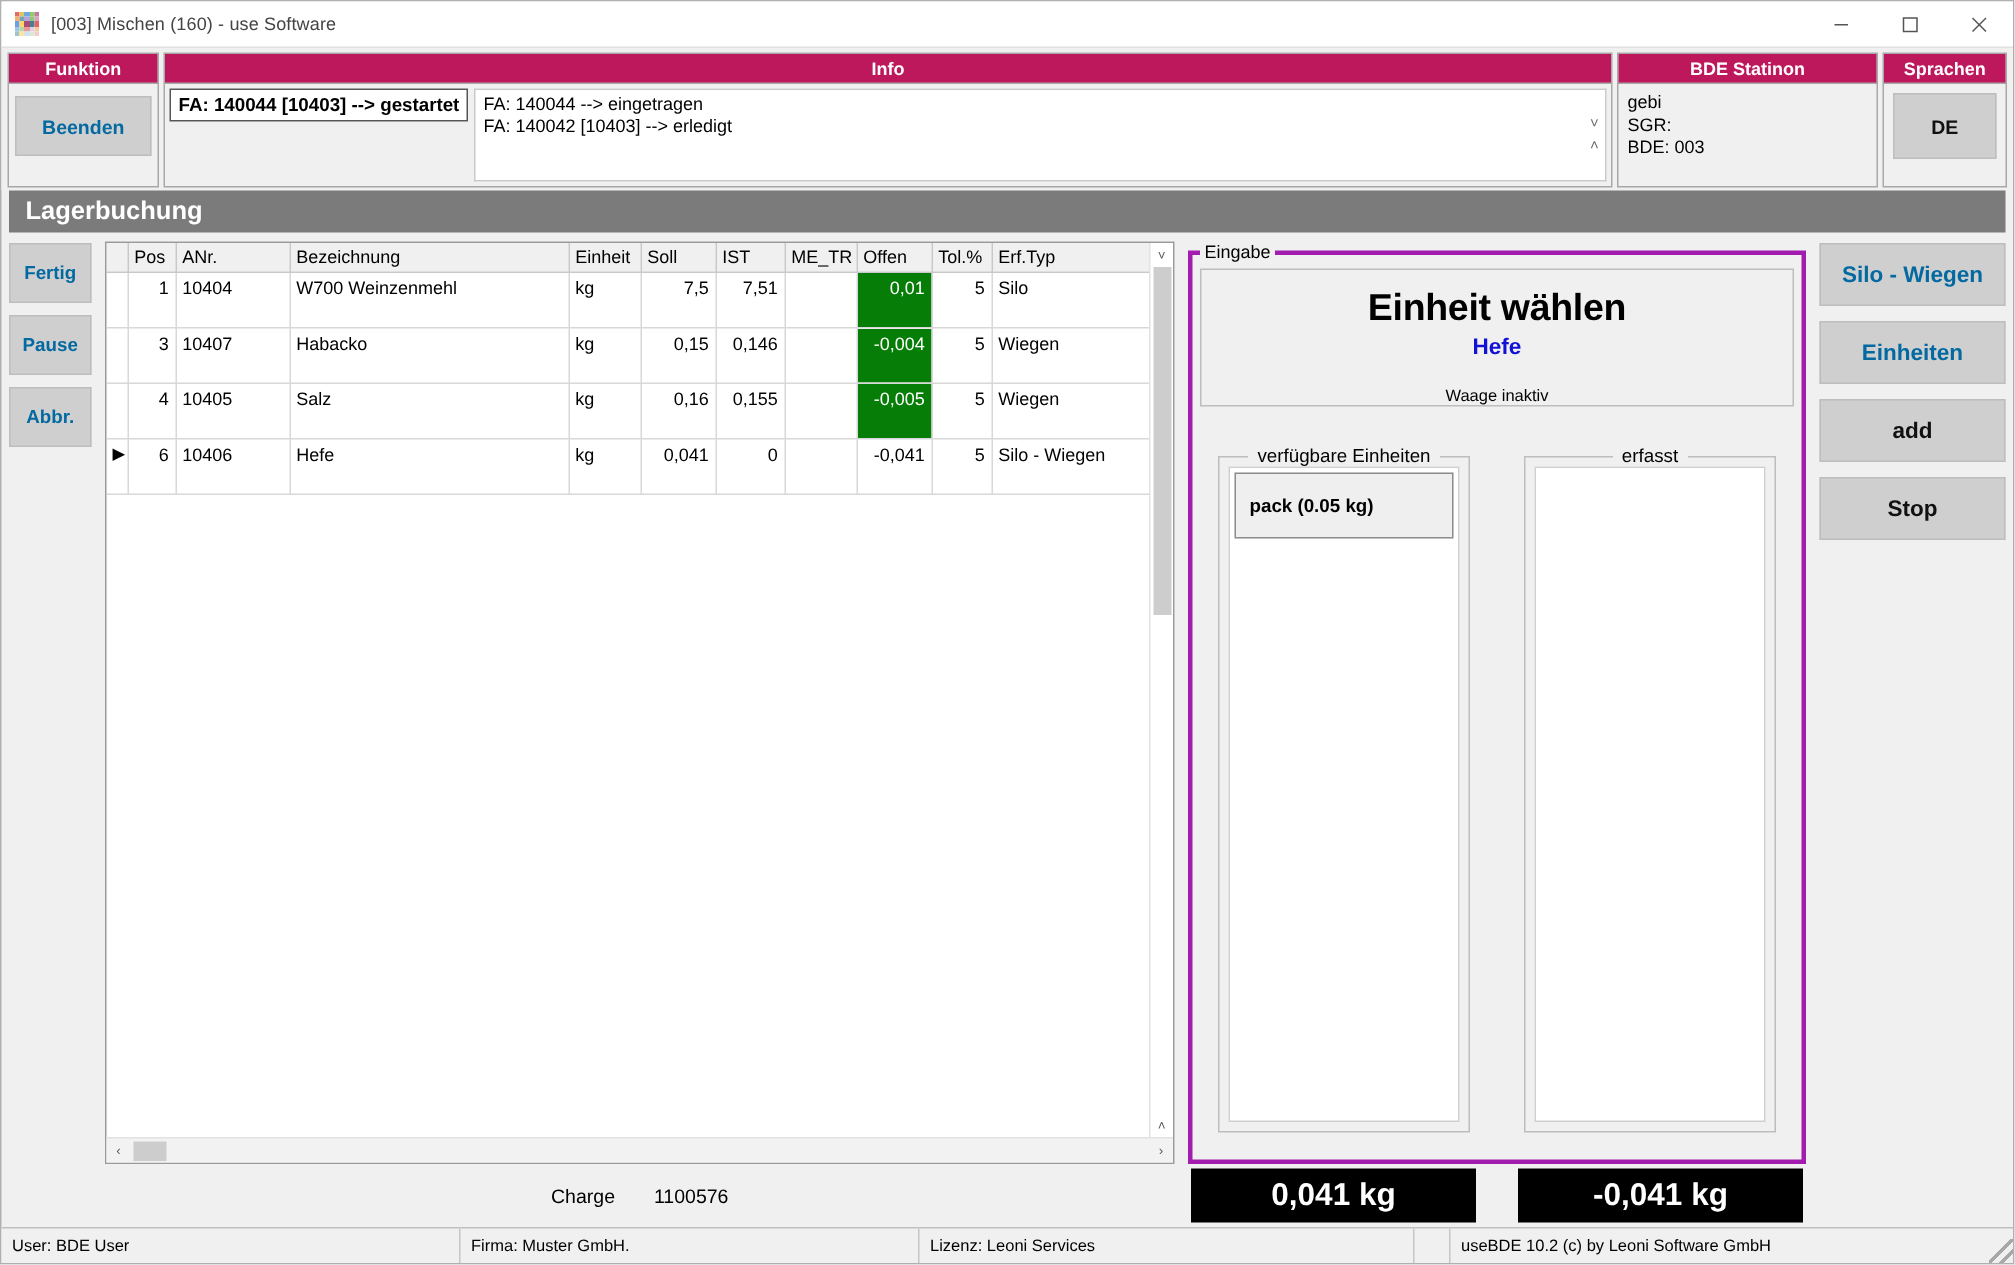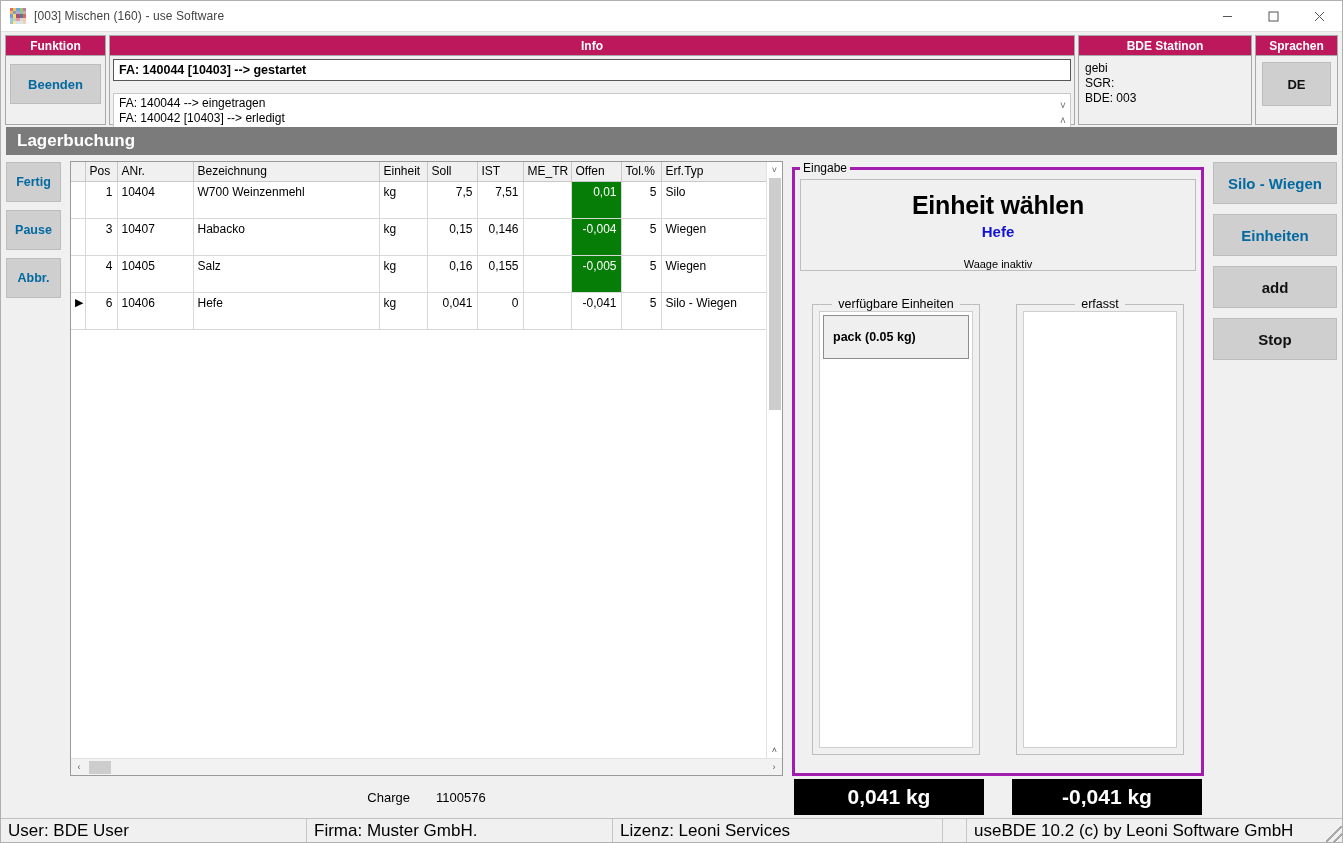--- a/index.html
+++ b/index.html
@@ -76,21 +76,21 @@
     font-size: 13px;
     color: #111;
     display: flex; align-items: center; justify-content: center;
     cursor: pointer;
     user-select: none;
   }
   .btn.disabled { color: #0369a1; cursor: default; }
   .btn-beenden { width: 100%; height: 40px; margin-top: 4px; }
 
   .grp-info { flex: 1; min-width: 0; }
-  .grp-info .grp-body { flex-direction: column; padding: 3px; gap: 12px; }
+  .grp-info .grp-body { flex-direction: row; padding: 3px; gap: 4px; }
   .info-current {
     border: 1px solid #555;
     background: #fff;
     font-weight: bold;
     font-size: 12.5px;
     padding: 3px 5px;
     height: 22px;
     display: flex; align-items: center;
   }
   .info-list-wrap { display: flex; flex: 1; min-height: 0; }
@@ -298,21 +298,21 @@
     gap: 10px; padding-top: 1px;
   }
   .btn-big { height: 42px; width: 100%; font-size: 15px; }
 
   
   .statusbar {
     height: 24px; min-height: 24px;
     background: #f0f0f0;
     border-top: 1px solid #c0c0c0;
     display: flex; align-items: stretch;
-    font-size: 17px;
+    font-size: 11px;
   }
   .sb-cell {
     display: flex; align-items: center;
     padding-left: 7px;
     border-right: 1px solid #c6c6c6;
     white-space: nowrap; overflow: hidden;
   }
   .sb-1 { width: 306px; }
   .sb-2 { width: 306px; }
   .sb-3 { width: 330px; }

